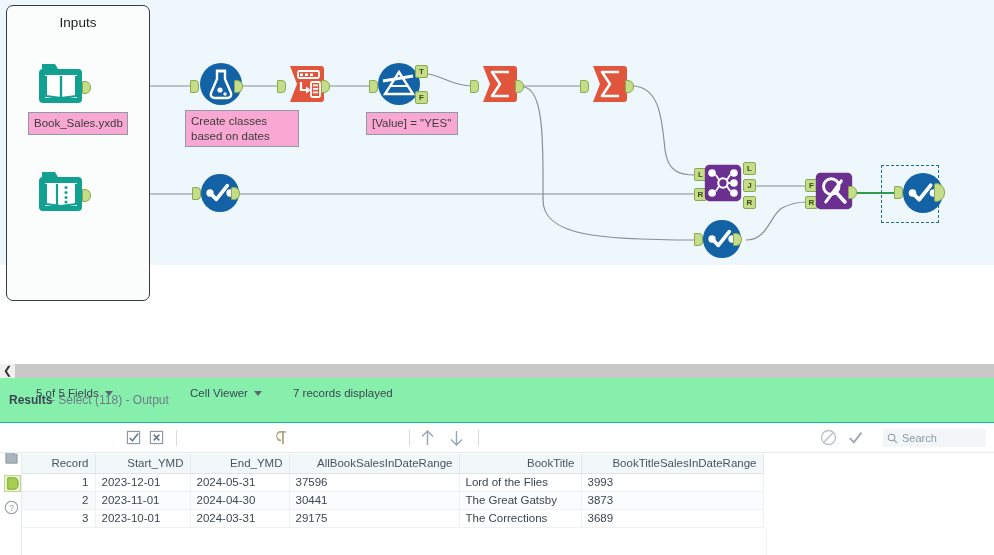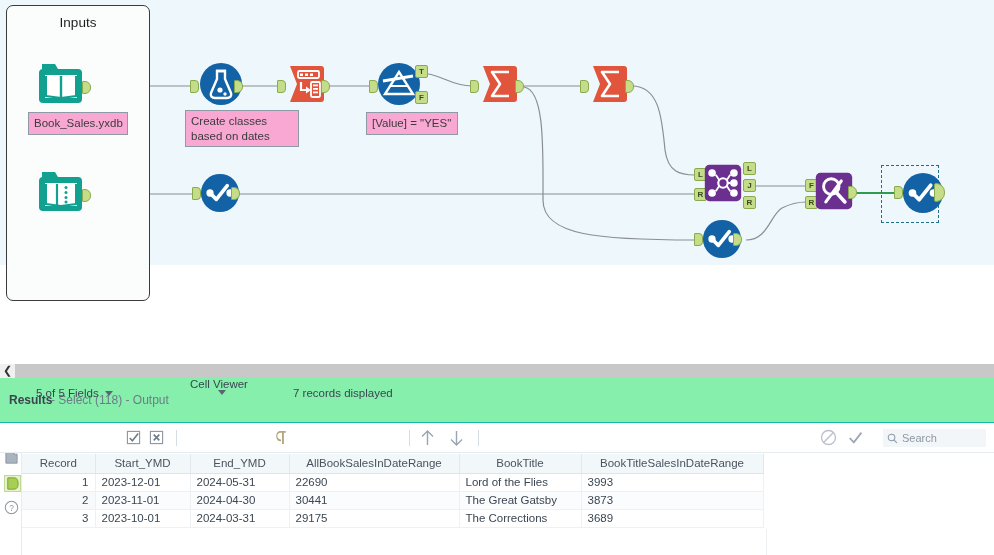--- a/index.html
+++ b/index.html
@@ -153,21 +153,21 @@
   
   .grid {
     position: absolute; left: 22px; top: 76px;
     border-collapse: collapse;
     font-size: 11.5px;
     color: #3b4652;
   }
   .grid th {
     background: #f2f7fa;
     font-weight: normal;
-    text-align: center;
+    text-align: right;
     padding: 3px 6px 4px 6px;
     border-right: 1px solid #e2e9ee;
     border-bottom: 1px solid #dde4ea;
     color: #49545f;
     height: 19px;
   }
   .grid td {
     padding: 2px 6px 3px 6px;
     border-right: 1px solid #edf1f4;
     border-bottom: 1px solid #edf1f4;
@@ -437,21 +437,21 @@
       <rect x="1.5" y="1.5" width="13" height="13" fill="none" stroke="#8b97a3" stroke-width="1.2"></rect>
       <path d="M4,8.5 L6.8,11.4 L13,3.8" fill="none" stroke="#6d7b87" stroke-width="1.7"></path>
     </svg>
     <svg style="position:absolute; left:149px; top:52px; width:15px; height:15px;" viewBox="0 0 16 16" class="icon-btn">
       <rect x="1.5" y="1.5" width="13" height="13" fill="none" stroke="#8b97a3" stroke-width="1.2"></rect>
       <path d="M5,5 L11,11 M11,5 L5,11" fill="none" stroke="#6d7b87" stroke-width="1.7"></path>
     </svg>
 
     <div class="tb-sep" style="left:176px;"></div>
 
-    <div class="tb" style="left:190px;flex-direction:column;">
+    <div class="tb" style="left:190px;">
       <span>Cell Viewer</span>
       <span class="tb-caret"></span>
     </div>
 
     <svg style="position:absolute; left:276px; top:52px; width:12px; height:15px;" viewBox="0 0 12 16">
       <path d="M2,1 L10,1 L10,3 L8,3 L8,15 L6,15 L6,3 L4.5,3 C2.5,3 1,4.5 1,6.5 C1,8.5 2.5,10 4.5,10 L5,10 L5,12 L4.2,12 C1.8,12 -0.2,9.8 -0.2,6.6 C-0.2,3.4 1.8,1 4.2,1 Z" fill="#b6a77f"></path>
     </svg>
 
     <div class="tb" style="left:293px;">
       <span>7 records displayed</span>
@@ -493,21 +493,21 @@
           <th class="col-allsales">AllBookSalesInDateRange</th>
           <th class="col-title">BookTitle</th>
           <th class="col-btsales">BookTitleSalesInDateRange</th>
         </tr>
       </thead>
       <tbody>
         <tr>
           <td class="num">1</td>
           <td>2023-12-01</td>
           <td>2024-05-31</td>
-          <td>22690</td>
+          <td>37596</td>
           <td>Lord of the Flies</td>
           <td>3993</td>
         </tr>
         <tr>
           <td class="num">2</td>
           <td>2023-11-01</td>
           <td>2024-04-30</td>
           <td>30441</td>
           <td>The Great Gatsby</td>
           <td>3873</td>

